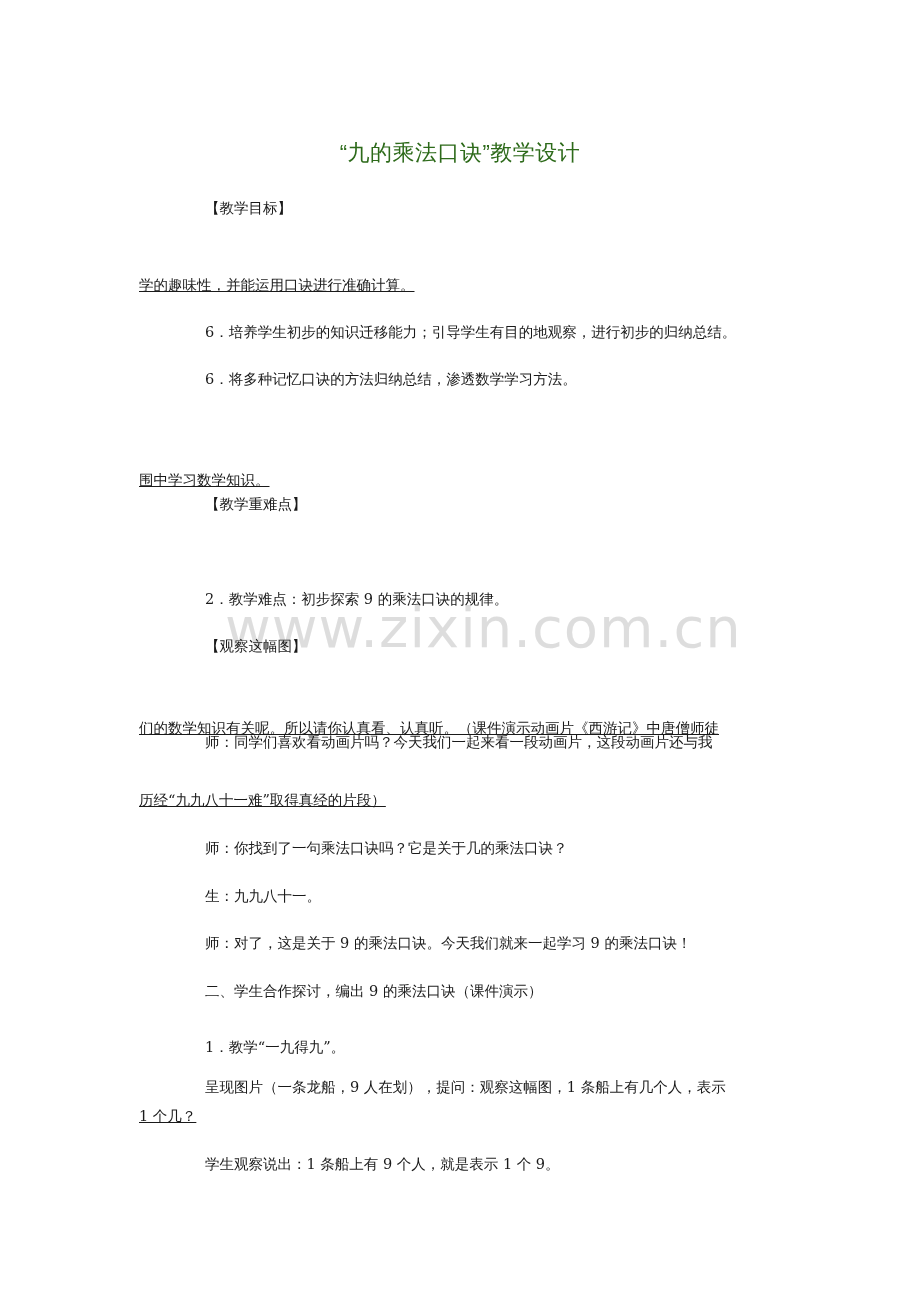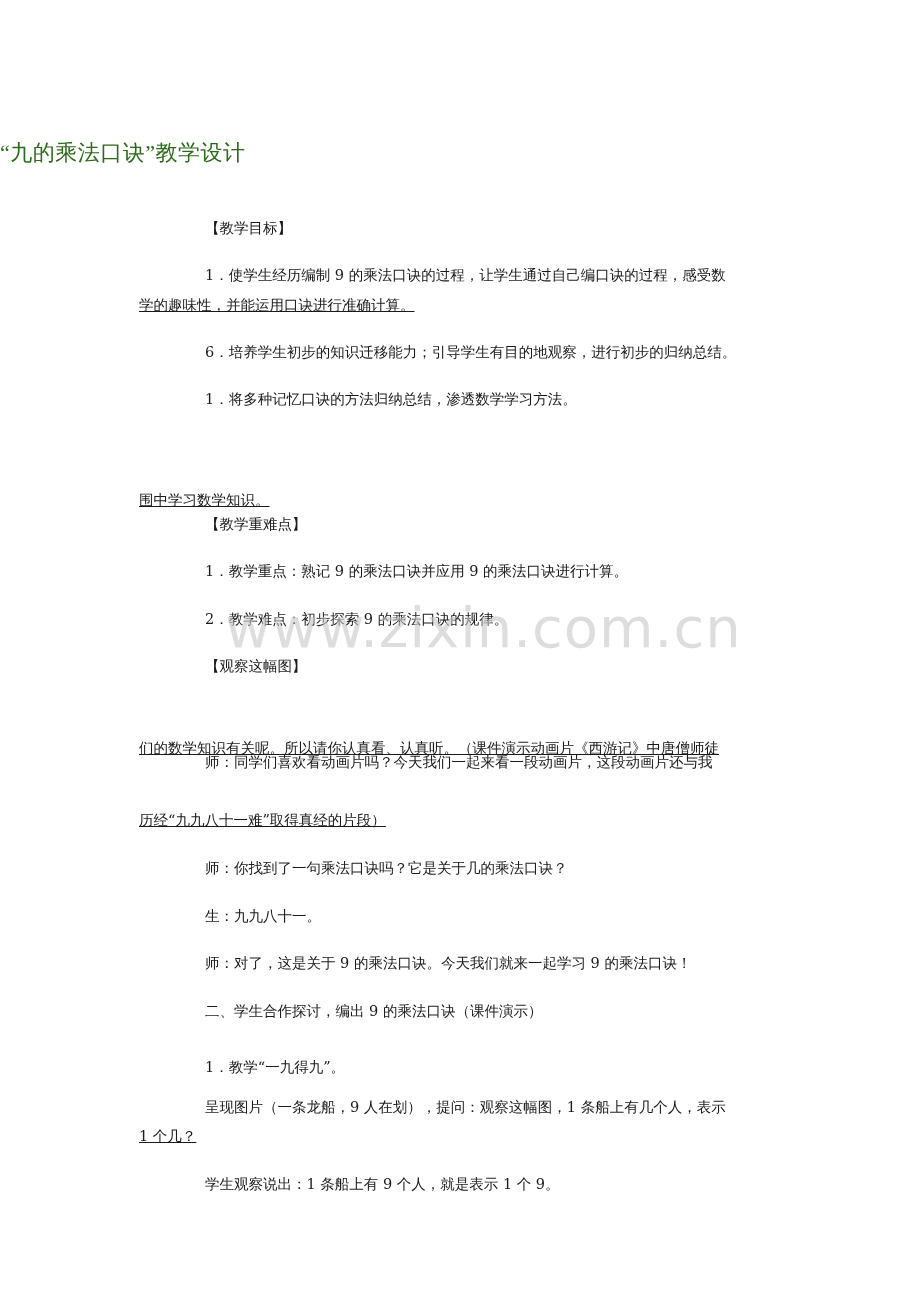--- a/index.html
+++ b/index.html
@@ -18,32 +18,32 @@
     .page {
       position: absolute;
       left: 0; top: 0;
       width: 920px; height: 1302px;
     }
     .title {
       position: absolute;
       left: 0;
       top: 138px;
       width: 920px;
-      font-family: Liberation Serif, serif;
+      text-align: center;
+      font-family: Liberation Sans, sans-serif;
       font-size: 22px;
       color: #2d6a1a;
       letter-spacing: 0.5px;
     }
     .line {
       position: absolute;
       font-size: 14.5px;
       line-height: 20px;
       white-space: nowrap;
       color: #1a1a1a;
-      margin-top: 20px;
     }
     .ind { left: 205px; }
     .cont { left: 139px; text-decoration: underline; }
     .watermark {
       position: absolute;
       left: 225px;
       top: 595px;
       font-family: "DejaVu Sans", "Liberation Sans", sans-serif;
       font-size: 56px;
       color: #c8c8c8;
@@ -55,32 +55,30 @@
   </style>
 </head>
 <body>
 
 <div class="page">
 
   <div class="title">“九的乘法口诀”教学设计</div>
 
   <div class="line ind" style="top:198px">【教学目标】</div>
 
-  <div class="line ind" style="top:245px">1．使学生经历编制 9 的乘法口诀的过程，让学生通过自己编口诀的过程，感受数</div>
   <div class="line cont" style="top:275px">学的趣味性，并能运用口诀进行准确计算。</div>
 
   <div class="line ind" style="top:322px">6．培养学生初步的知识迁移能力；引导学生有目的地观察，进行初步的归纳总结。</div>
 
-  <div class="line ind" style="top:369px">1．将多种记忆口诀的方法归纳总结，渗透数学学习方法。</div>
+  <div class="line ind" style="top:369px">6．将多种记忆口诀的方法归纳总结，渗透数学学习方法。</div>
 
   <div class="line cont" style="top:470px">围中学习数学知识。</div>
 
   <div class="line ind" style="top:494px">【教学重难点】</div>
 
-  <div class="line ind" style="top:541px">1．教学重点：熟记 9 的乘法口诀并应用 9 的乘法口诀进行计算。</div>
 
   <div class="line ind" style="top:589px">2．教学难点：初步探索 9 的乘法口诀的规律。</div>
 
   <div class="watermark">www.zixin.com.cn</div>
 
   <div class="line ind" style="top:636px">【观察这幅图】</div>
 
 
   <div class="line ind" style="top:732px">师：同学们喜欢看动画片吗？今天我们一起来看一段动画片，这段动画片还与我</div>
   <div class="line cont" style="top:718px">们的数学知识有关呢。所以请你认真看、认真听。（课件演示动画片《西游记》中唐僧师徒</div>

